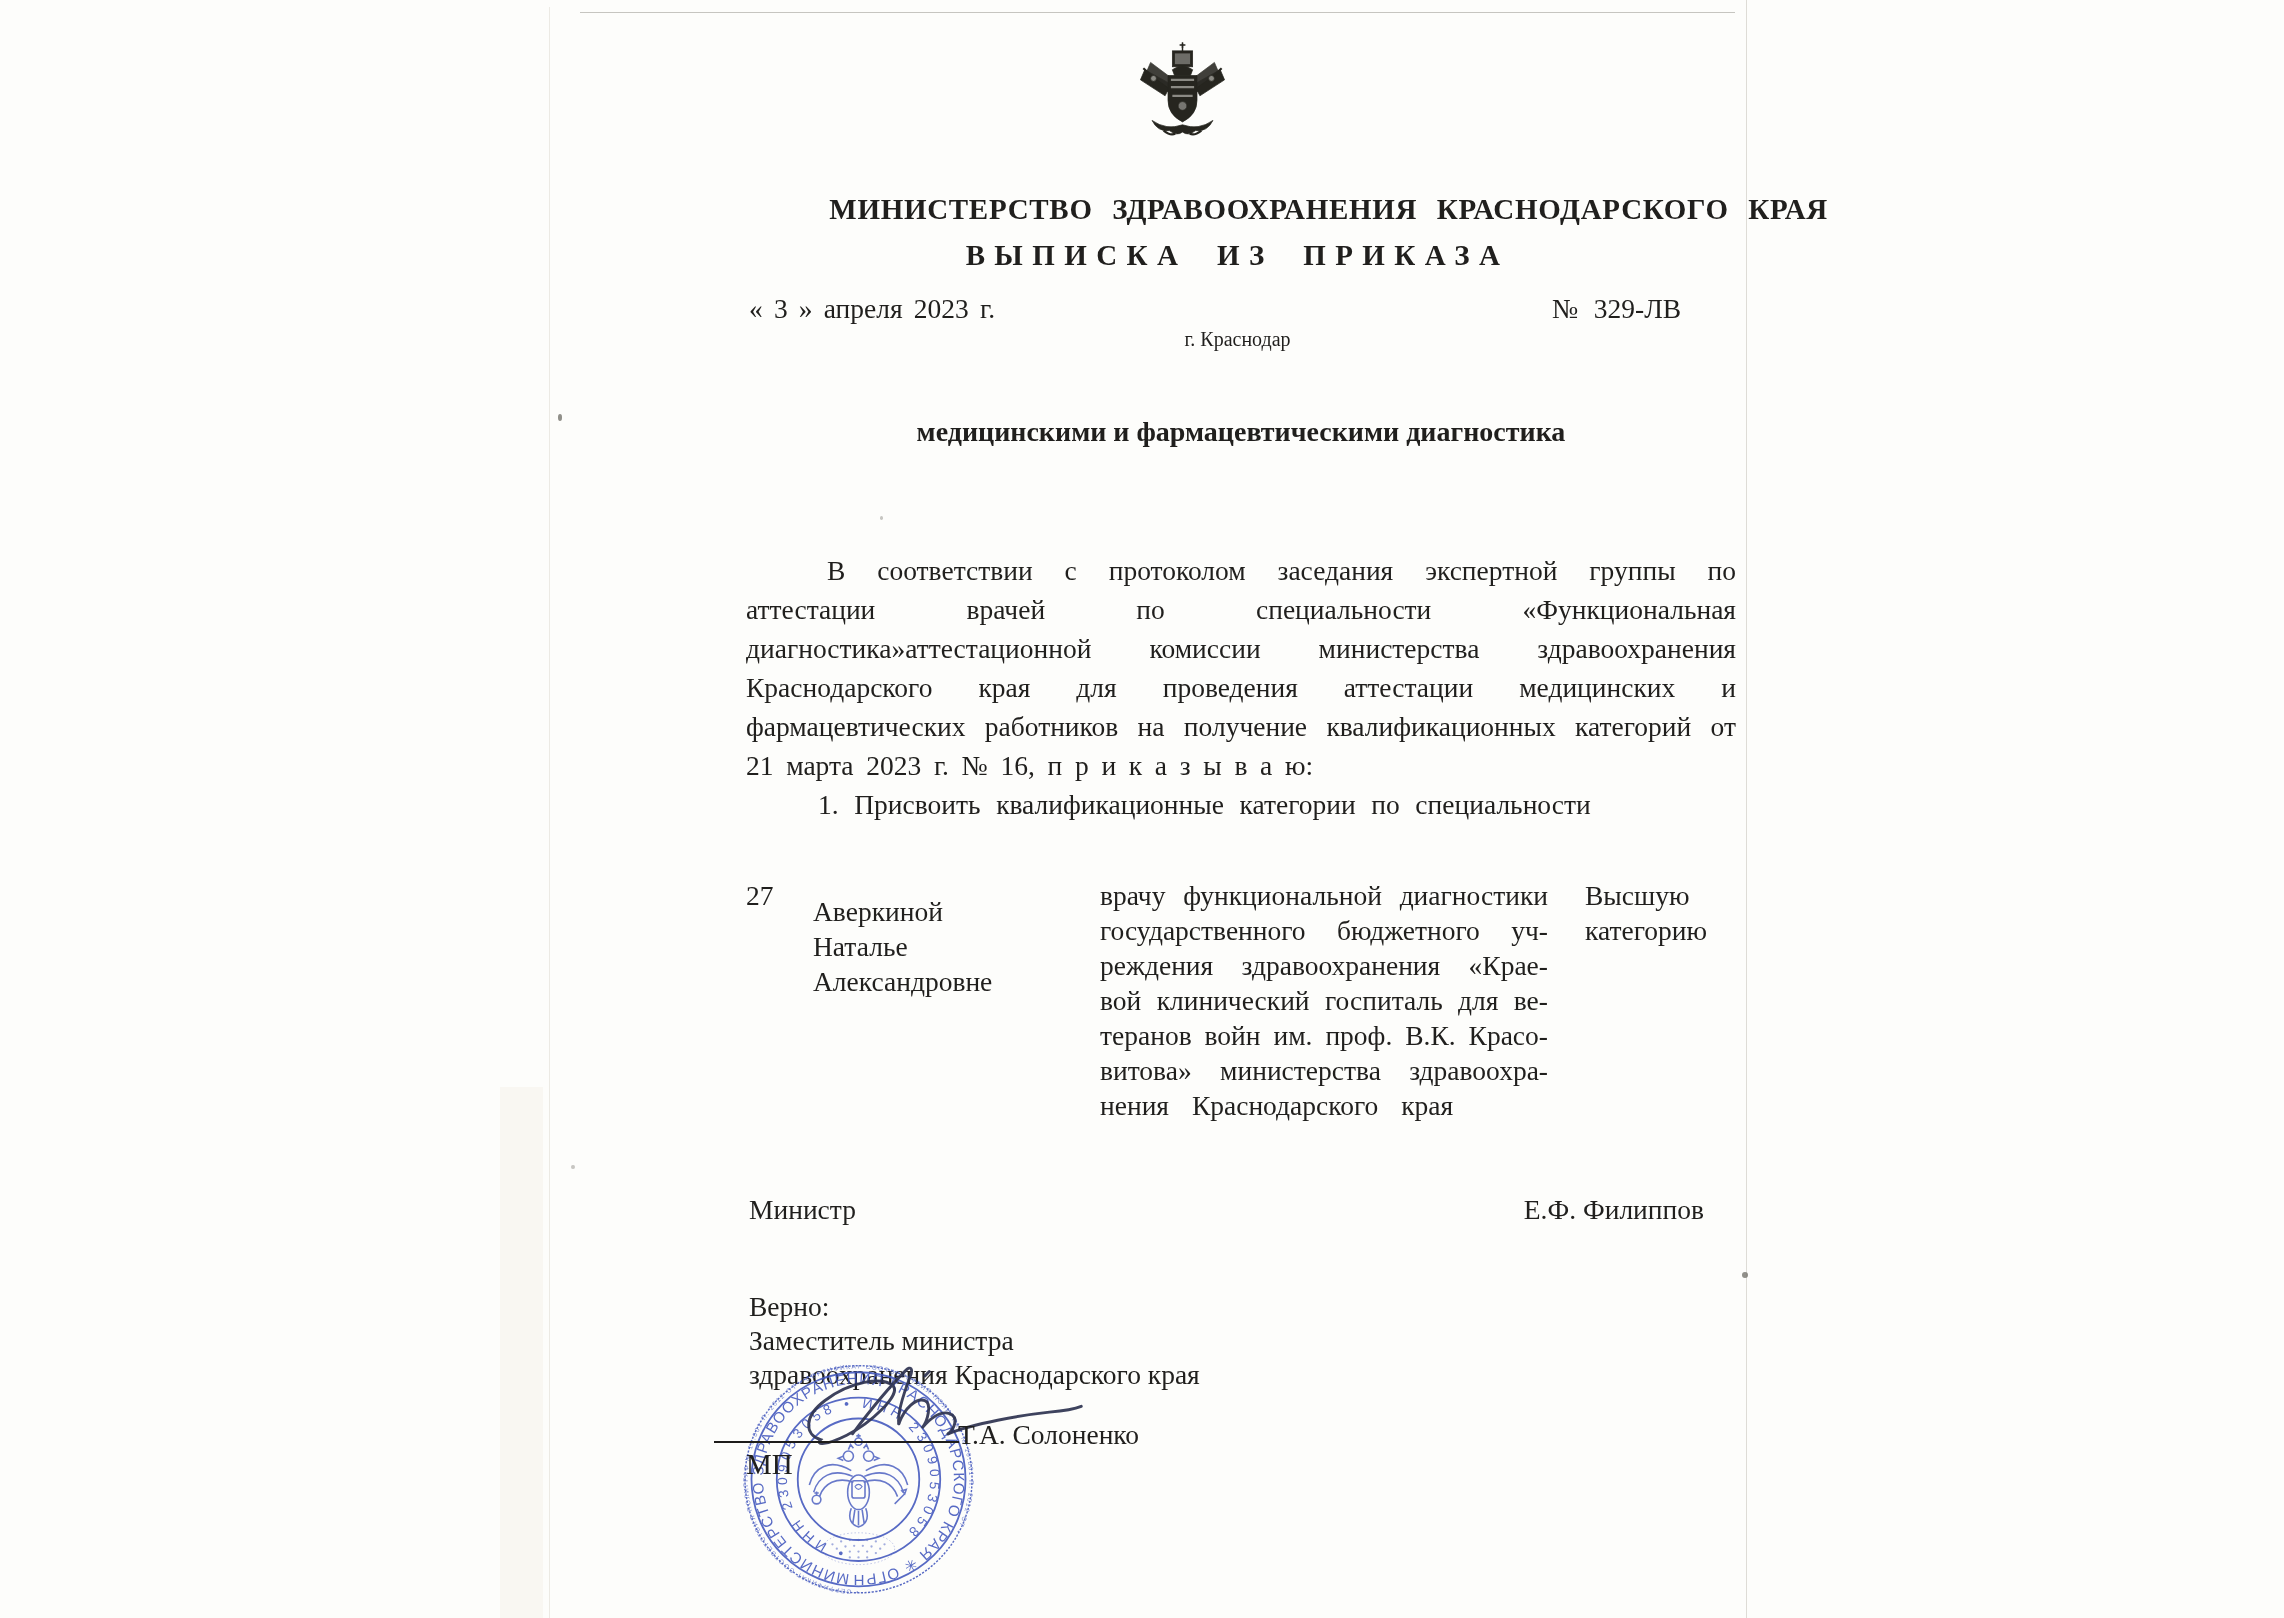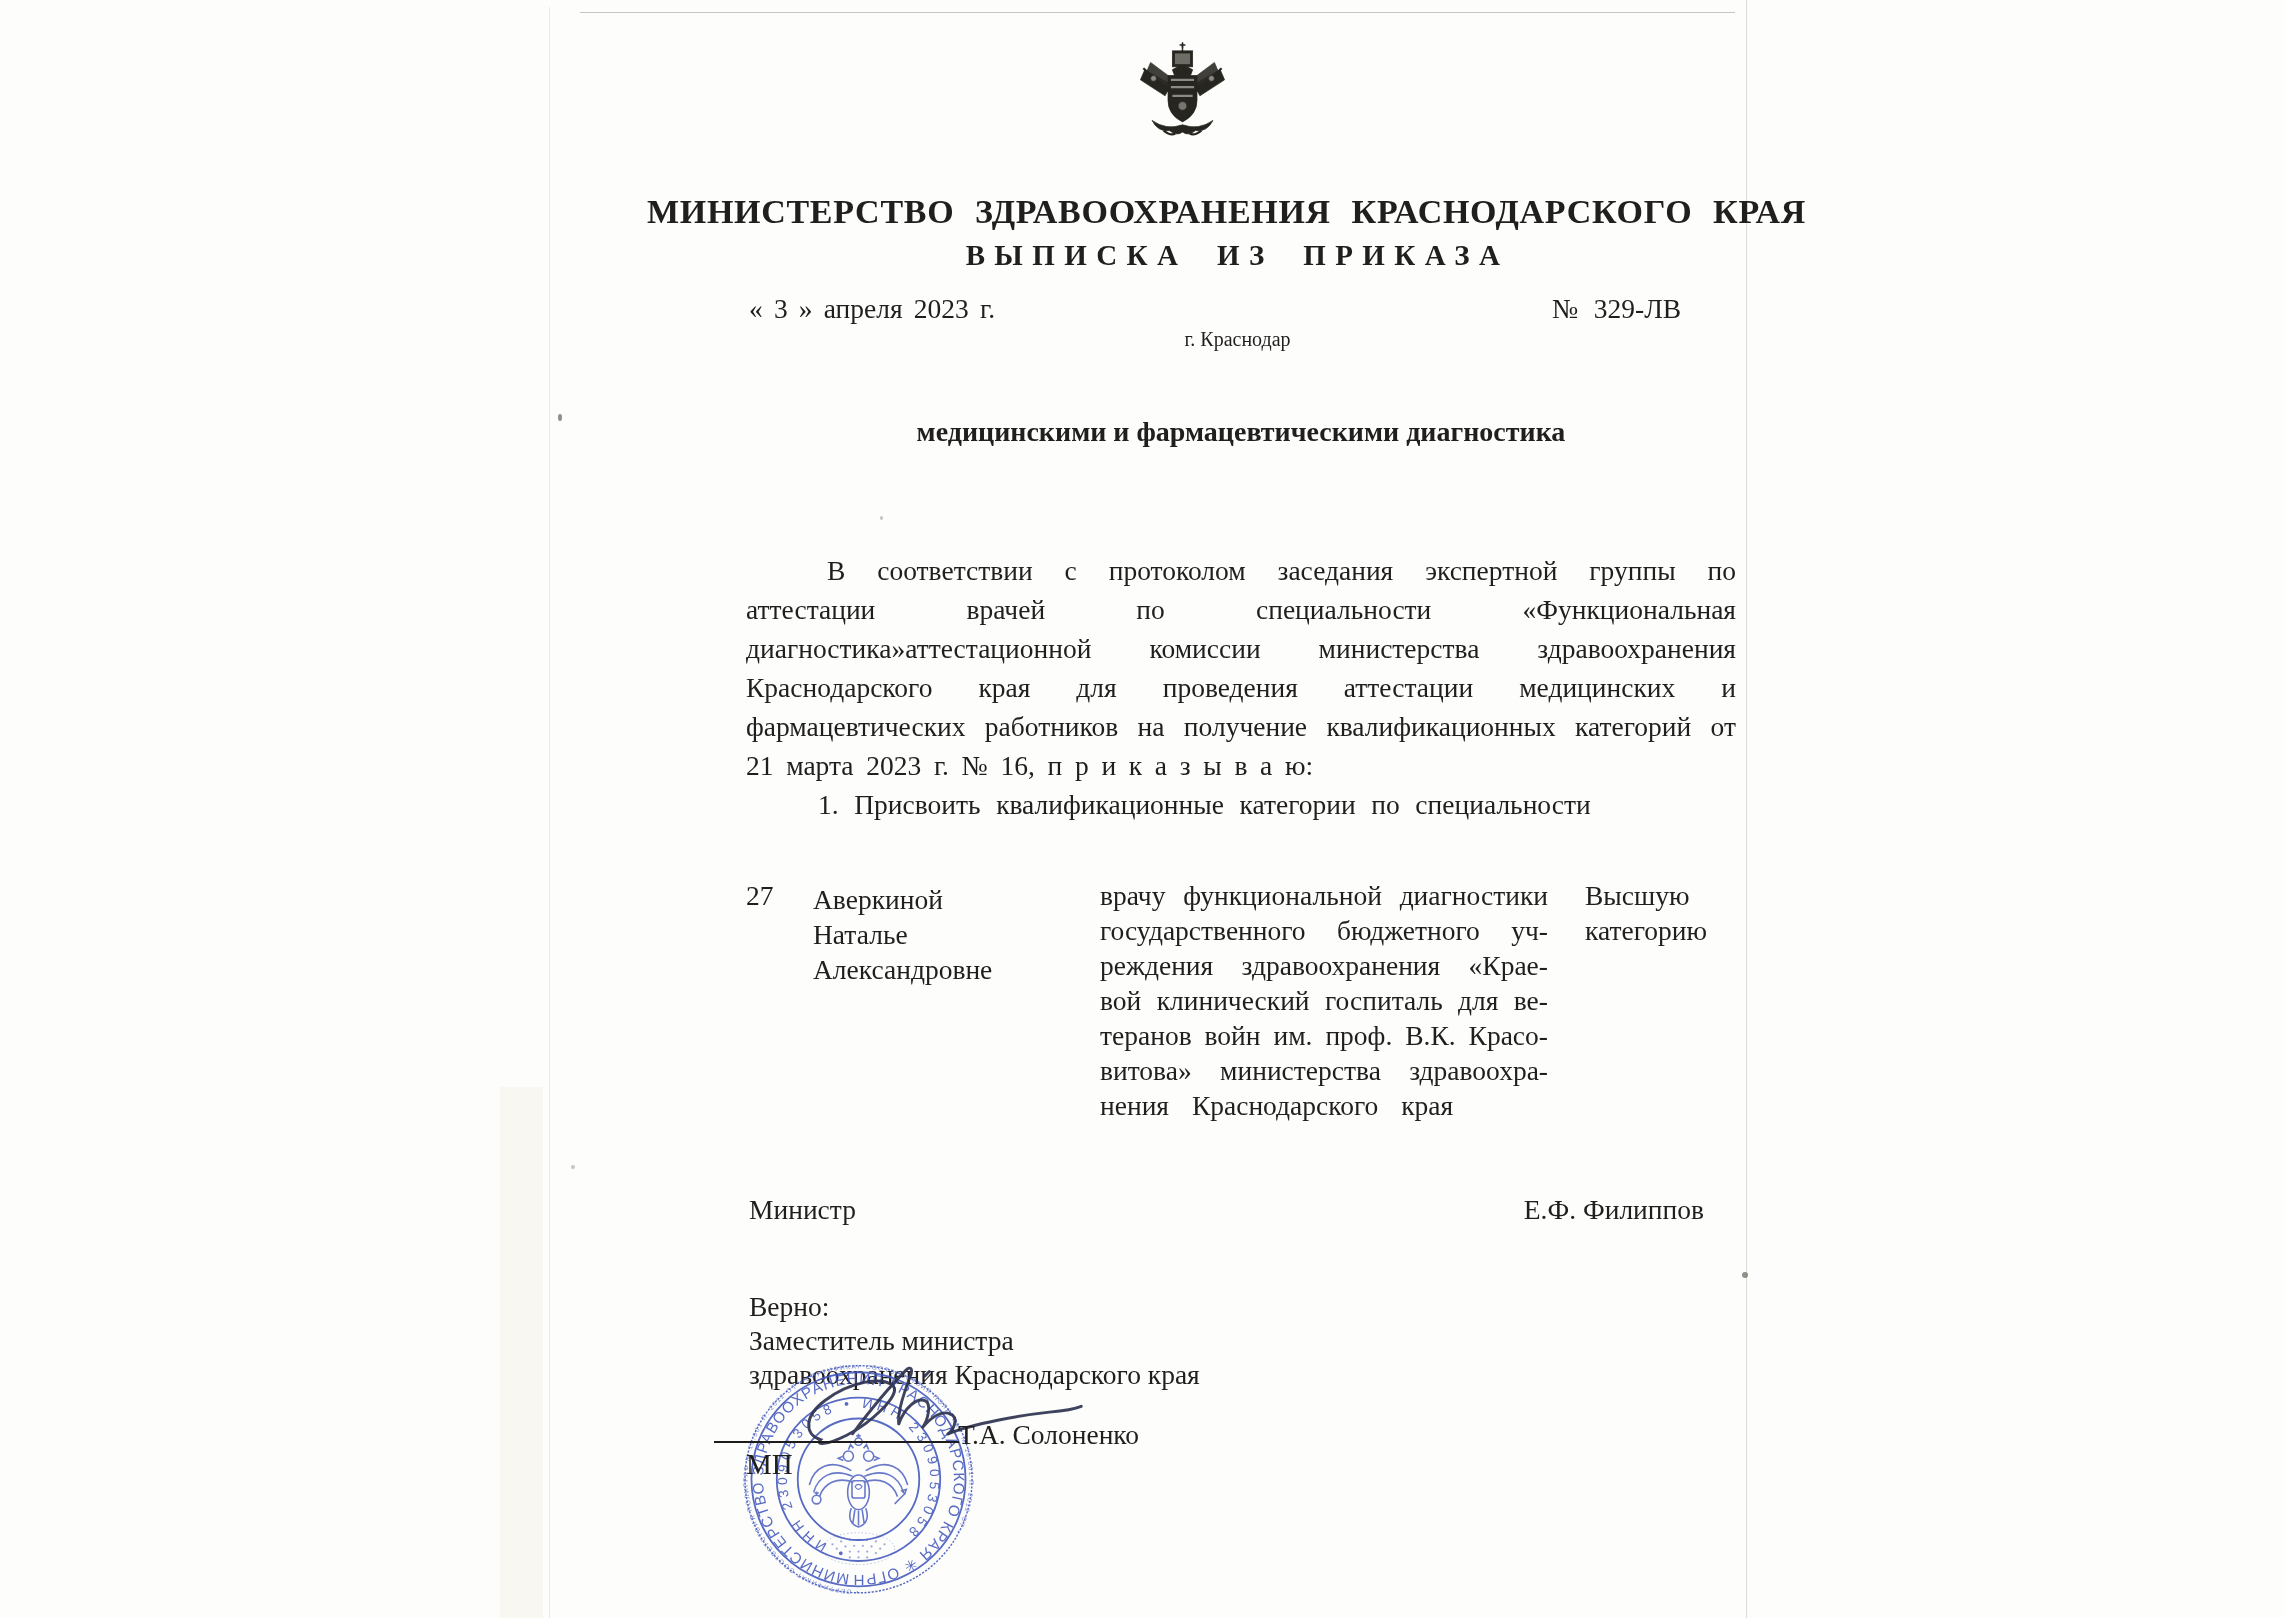--- a/index.html
+++ b/index.html
@@ -16,21 +16,21 @@
   
   .top-hairline   { left:580px; top:11.6px;  width:1155px; height:1.4px; background:#b3b1ac; opacity:.75; }
   .left-edge      { left:549px; top:7.2px;  width:0.7px; height:1611px; background:#eceae4; }
   .right-edge     { left:1746px; top:0px;  width:0.7px; height:1618px; background:#dedcd6; }
   .left-strip     { left:500px; top:1087px; width:43px; height:531px; background:#f6f4ed; opacity:.6; }
   .speck { background:#76746e; border-radius:50%; opacity:.8; }
 
   
   .ministry-line {
     left:647px; top:193px; width:1181px;
-    text-align:left; font-weight:bold; font-size:34px;
+    text-align:right; font-weight:bold; font-size:29px;
     letter-spacing:0.7px; word-spacing:11.6px; white-space:nowrap;
   }
   .vypiska-line {
     left:647px; top:239px; width:1181px;
     text-align:center; font-weight:bold; font-size:29px;
     letter-spacing:9.4px; word-spacing:13px; white-space:nowrap;
   }
   .date-line   { left:749px; top:293px; font-size:27.5px; word-spacing:4.3px; white-space:nowrap; }
   .number-line { left:1552px; top:293px; font-size:27.5px; word-spacing:8.7px; white-space:nowrap; }
   .city-line   { left:647px;  top:328px; width:1181px; text-align:center; font-size:20px; }
@@ -47,21 +47,21 @@
   .bl.j      { text-align:justify; text-align-last:justify; }
   .bl.ind    { text-indent:81px; }
   .bl.plain  { text-align:left; }
   .bl.ws8    { word-spacing:5.8px; }
   .bl.ind2   { text-indent:72px; word-spacing:8.7px; }
   .bl.ml     { margin-left:8.7px; }
 
   
   .tbl { left:746px; top:878px; width:990px; font-size:27.5px; line-height:35px; }
   .tbl-num  { position:absolute; left:0;    top:0; width:51px; }
-  .tbl-name { position:absolute; left:67px;  top:4px; width:225px; }
+  .tbl-name { position:absolute; left:67px;  top:16px; width:225px; }
   .tbl-desc { position:absolute; left:354px; top:0; width:448px; }
   .tbl-cat  { position:absolute; left:839px; top:0; width:145px; }
   .tl { width:100%; }
   .tl.j  { text-align:justify; text-align-last:justify; }
   .tl.gap { word-spacing:16px; }
 
   
   .minister-label { left:749px; top:1194px; font-size:27.5px; }
   .minister-name  { left:1449px; top:1194px; width:255px; text-align:right; font-size:27.5px; }
   .verno          { left:749px; top:1291px; font-size:27.5px; }

